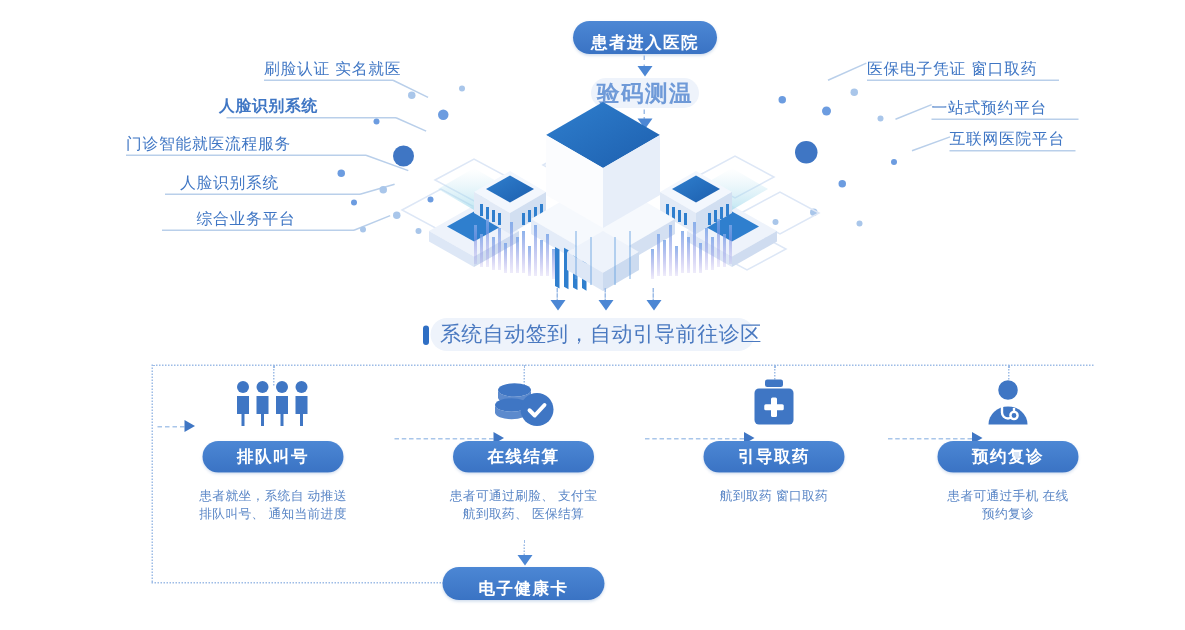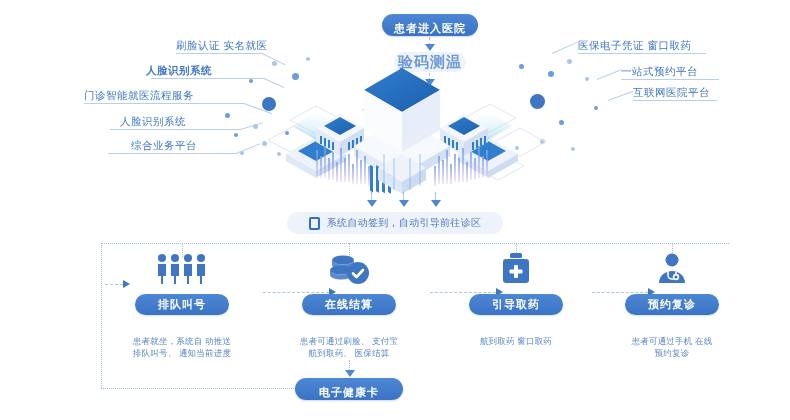--- a/index.html
+++ b/index.html
@@ -50,38 +50,38 @@
 
   
   #illus{position:absolute;left:258px;top:58px;width:290px;height:150px;}
 
   
   #statusbar{
     position:absolute;left:287px;top:212px;width:216px;height:22px;
     background:#eef3fb;border-radius:11px;display:flex;align-items:center;
     justify-content:center;gap:7px;
   }
-  #statusbar .txt{font-size:10px;color:#4a79c0;letter-spacing:.3px;white-space:nowrap;}
+  #statusbar .txt{font-size:14px;color:#4a79c0;letter-spacing:.3px;white-space:nowrap;}
   .phone-ico{
     width:11px;height:13px;border:2px solid #2f6fc4;border-radius:2px;
     box-sizing:border-box;
   }
 
   
   .step{position:absolute;width:150px;text-align:center;}
   .step .icon{height:34px;display:flex;align-items:flex-end;justify-content:center;}
   .step .pill-s{
     margin:8px auto 0;width:94px;height:21px;border-radius:11px;
     background:linear-gradient(180deg,#4c87d4 0%,#3a73c4 100%);
     color:#fff;font-size:11px;font-weight:bold;letter-spacing:1px;
     display:flex;align-items:center;justify-content:center;
     box-shadow:0 1px 2px rgba(60,110,180,.22);
   }
   .step .desc{
-    margin-top:20px;font-size:8.5px;line-height:12px;color:#5a86c6;
+    margin-top:9px;font-size:8.5px;line-height:12px;color:#5a86c6;
     letter-spacing:.2px;
   }
 
   
   .dashline{
     position:absolute;height:0;border-top:1px dashed #a9c6ea;
   }
   .arrow-r{
     position:absolute;width:0;height:0;
     border-top:4px solid transparent;border-bottom:4px solid transparent;

